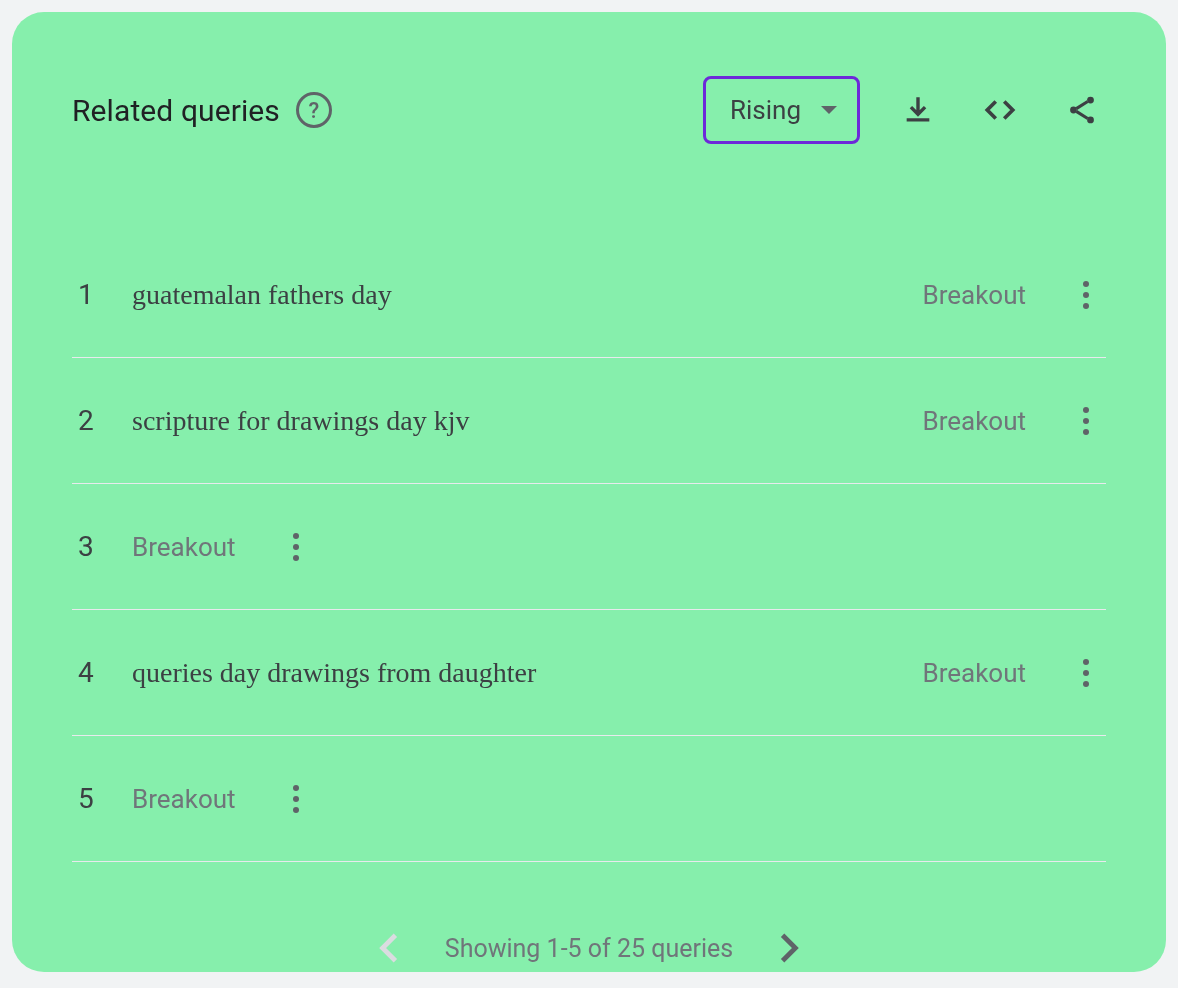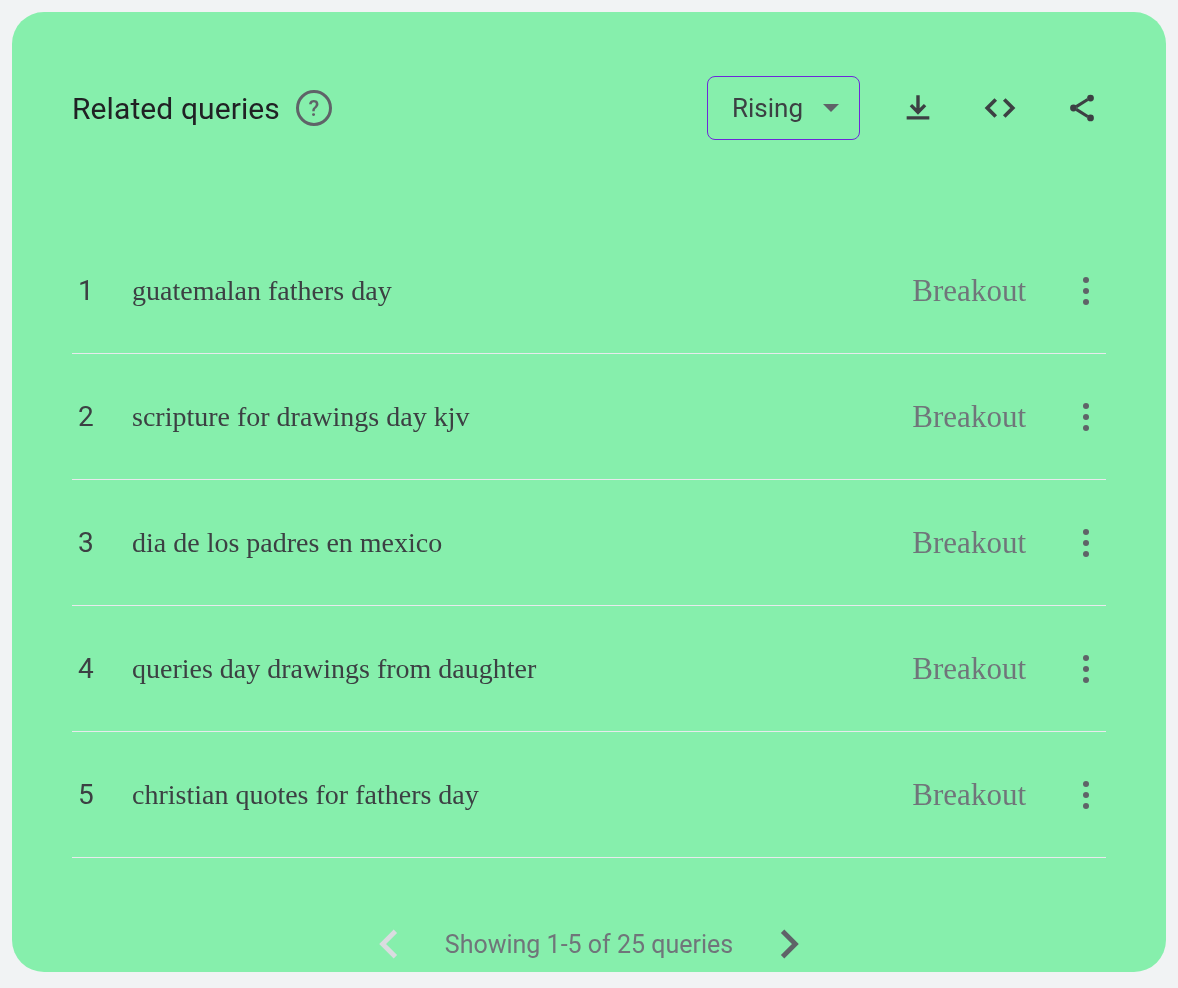--- a/index.html
+++ b/index.html
@@ -39,21 +39,21 @@
     display: flex;
     align-items: center;
     justify-content: center;
     color: #5f6368;
     font-size: 22px;
     font-weight: 500;
     cursor: pointer;
   }
   .spacer { flex: 1; }
   .dropdown {
-    border: 1px solid #6d28d9;
+    border: 3px solid #6d28d9;
     border-radius: 8px;
     padding: 16px 20px 16px 24px;
     display: flex;
     align-items: center;
     gap: 20px;
     cursor: pointer;
     font-size: 26px;
     color: #3c4043;
   }
   .dropdown-arrow {
@@ -91,23 +91,22 @@
     text-align: left;
     padding-left: 6px;
   }
   .query {
     font-size: 28px;
     color: #3c4043;
     flex: 1;
     font-family: Liberation Serif, serif;
   }
   .metric {
-    font-size: 31px;
+    font-size: 26px;
     color: #70757a;
-    font-family: Liberation Serif, serif;
   }
   .more-btn {
     width: 40px;
     height: 40px;
     display: flex;
     align-items: center;
     justify-content: center;
     cursor: pointer;
     color: #5f6368;
     margin-left: 12px;
@@ -188,21 +187,20 @@
       <div class="more-btn">
         <svg viewBox="0 0 8 30">
             <circle cx="4" cy="4" r="3" fill="currentColor"></circle>
             <circle cx="4" cy="15" r="3" fill="currentColor"></circle>
             <circle cx="4" cy="26" r="3" fill="currentColor"></circle>
           </svg>
       </div>
     </div>
     <div class="row">
       <span class="rank">3</span>
-      <span class="query">dia de los padres en mexico</span>
       <span class="metric">Breakout</span>
       <div class="more-btn">
         <svg viewBox="0 0 8 30">
             <circle cx="4" cy="4" r="3" fill="currentColor"></circle>
             <circle cx="4" cy="15" r="3" fill="currentColor"></circle>
             <circle cx="4" cy="26" r="3" fill="currentColor"></circle>
           </svg>
       </div>
     </div>
     <div class="row">
@@ -212,21 +210,20 @@
       <div class="more-btn">
         <svg viewBox="0 0 8 30">
             <circle cx="4" cy="4" r="3" fill="currentColor"></circle>
             <circle cx="4" cy="15" r="3" fill="currentColor"></circle>
             <circle cx="4" cy="26" r="3" fill="currentColor"></circle>
           </svg>
       </div>
     </div>
     <div class="row">
       <span class="rank">5</span>
-      <span class="query">christian quotes for fathers day</span>
       <span class="metric">Breakout</span>
       <div class="more-btn">
         <svg viewBox="0 0 8 30">
             <circle cx="4" cy="4" r="3" fill="currentColor"></circle>
             <circle cx="4" cy="15" r="3" fill="currentColor"></circle>
             <circle cx="4" cy="26" r="3" fill="currentColor"></circle>
           </svg>
       </div>
     </div>
   </div>

